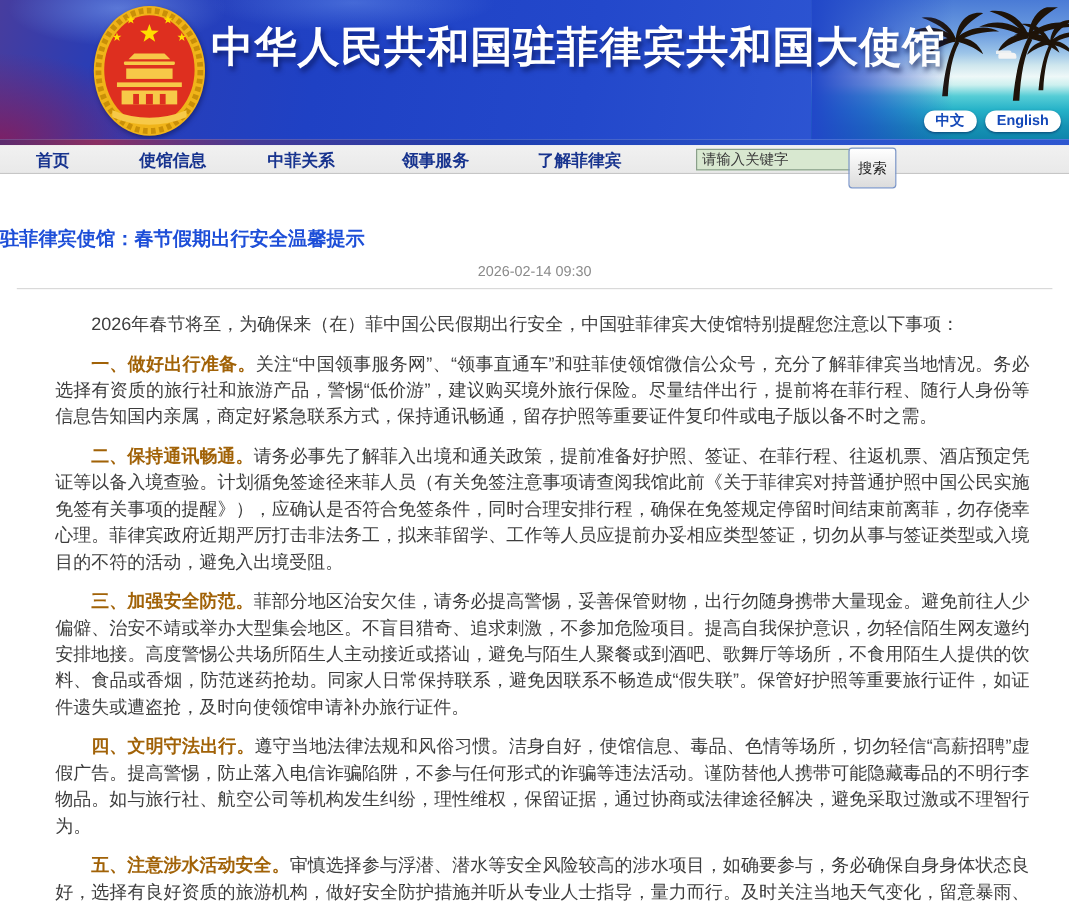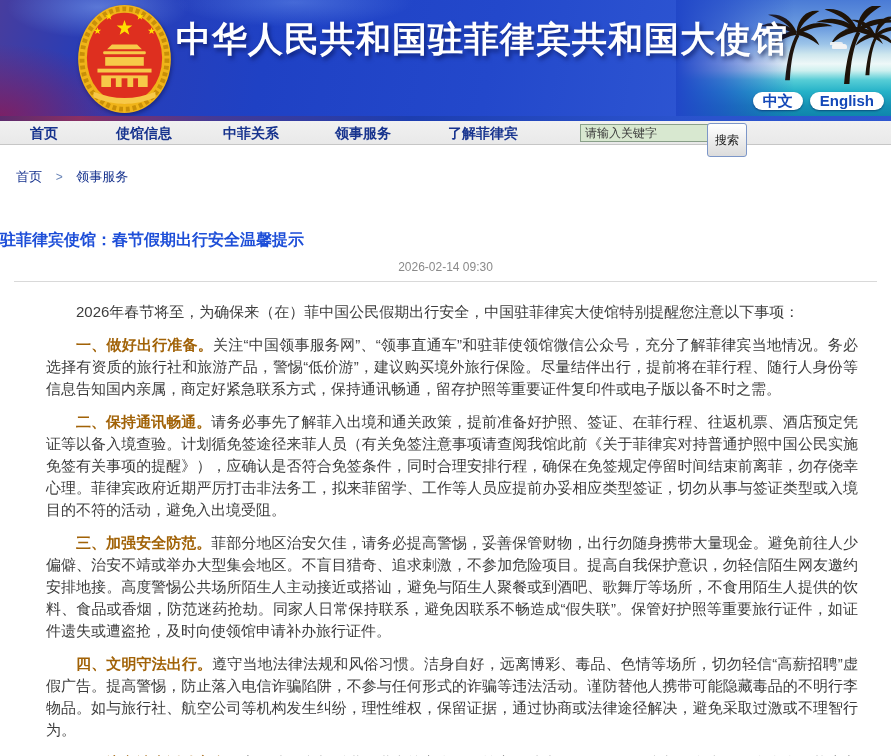--- a/index.html
+++ b/index.html
@@ -33,21 +33,21 @@
     background:linear-gradient(to bottom,#4a7bd6 0%,#6f9fe0 25%,#9cc4e8 38%,#cfe7ee 47%,#eef8f8 55%,#cdf0ef 61%,#56cdd6 69%,#25b2c8 79%,#1592b4 91%,#0f86ac 100%);
   }
   .beach::after{
     content:""; position:absolute; inset:0;
     background:linear-gradient(to right,#2147c8 0%,rgba(33,71,200,.65) 22%,rgba(33,71,200,0) 55%);
   }
   .palms{ position:absolute; right:0; top:6px; width:160px; height:80px; }
   .boat{ position:absolute; top:44px; right:44px; width:15px; height:5px; background:#f4f4f4; border-radius:2px 3px 1px 1px; box-shadow:-3px -3px 0 -1px #e9eef2; }
   .lang{ position:absolute; bottom:6px; right:7px; display:flex; gap:7px; z-index:4; }
   .lang-btn{
-    background:#fff; color:#1448b8; font-weight:bold; font-size:15px; line-height:15px;
+    background:#fff; color:#1448b8; font-weight:bold; font-size:12px; line-height:15px;
     padding:1px 10px 2px; border-radius:10px; cursor:pointer; text-decoration:none;
     box-shadow:0 1px 2px rgba(0,0,60,.45);
   }
 
   
   .strip{ height:5px; background:linear-gradient(90deg,#5c2b6e 0%,#8a2f63 9%,#443a96 24%,#1d3eb0 46%,#2a52cc 75%,#2e57d0 100%); }
   .navbar{ position:relative; height:24px; background:linear-gradient(#f1f1f1,#e9e9e9); border-bottom:1px solid #c6c6c6; }
   .navbar a{ position:absolute; top:4px; font-size:14px; font-weight:bold; color:#17338e; text-decoration:none; white-space:nowrap; cursor:pointer; }
   .nav-0{left:30px;} .nav-1{left:116px;} .nav-2{left:223px;} .nav-3{left:335px;} .nav-4{left:448px;}
   .search-input{
@@ -141,33 +141,28 @@
   <nav class="navbar">
     <a class="nav-0">首页</a>
     <a class="nav-1">使馆信息</a>
     <a class="nav-2">中菲关系</a>
     <a class="nav-3">领事服务</a>
     <a class="nav-4">了解菲律宾</a>
     <input class="search-input" placeholder="请输入关键字" style="">
     <button class="search-btn">搜索</button>
   </nav>
 
-  <div class="breadcrumb">
-    <a>首页</a>
-    <span class="sep">&gt;</span>
-    <a>领事服务</a>
-  </div>
 
   <main>
     <h1 class="article-title">驻菲律宾使馆：春节假期出行安全温馨提示</h1>
     <div class="article-date">2026-02-14 09:30</div>
     <hr class="divider">
     <div class="article-body">
       <p><b></b><span>2026年春节将至，为确保来（在）菲中国公民假期出行安全，中国驻菲律宾大使馆特别提醒您注意以下事项：</span></p>
       <p><b>一、做好出行准备。</b><span>关注“中国领事服务网”、“领事直通车”和驻菲使领馆微信公众号，充分了解菲律宾当地情况。务必选择有资质的旅行社和旅游产品，警惕“低价游”，建议购买境外旅行保险。尽量结伴出行，提前将在菲行程、随行人身份等信息告知国内亲属，商定好紧急联系方式，保持通讯畅通，留存护照等重要证件复印件或电子版以备不时之需。</span></p>
       <p><b>二、保持通讯畅通。</b><span>请务必事先了解菲入出境和通关政策，提前准备好护照、签证、在菲行程、往返机票、酒店预定凭证等以备入境查验。计划循免签途径来菲人员（有关免签注意事项请查阅我馆此前《关于菲律宾对持普通护照中国公民实施免签有关事项的提醒》），应确认是否符合免签条件，同时合理安排行程，确保在免签规定停留时间结束前离菲，勿存侥幸心理。菲律宾政府近期严厉打击非法务工，拟来菲留学、工作等人员应提前办妥相应类型签证，切勿从事与签证类型或入境目的不符的活动，避免入出境受阻。</span></p>
       <p><b>三、加强安全防范。</b><span>菲部分地区治安欠佳，请务必提高警惕，妥善保管财物，出行勿随身携带大量现金。避免前往人少偏僻、治安不靖或举办大型集会地区。不盲目猎奇、追求刺激，不参加危险项目。提高自我保护意识，勿轻信陌生网友邀约安排地接。高度警惕公共场所陌生人主动接近或搭讪，避免与陌生人聚餐或到酒吧、歌舞厅等场所，不食用陌生人提供的饮料、食品或香烟，防范迷药抢劫。同家人日常保持联系，避免因联系不畅造成“假失联”。保管好护照等重要旅行证件，如证件遗失或遭盗抢，及时向使领馆申请补办旅行证件。</span></p>
-      <p><b>四、文明守法出行。</b><span>遵守当地法律法规和风俗习惯。洁身自好，远离博彩、毒品、色情等场所，切勿轻信“高薪招聘”虚假广告。提高警惕，防止落入电信诈骗陷阱，不参与任何形式的诈骗等违法活动。谨防替他人携带可能隐藏毒品的不明行李物品。如与旅行社、航空公司等机构发生纠纷，理性维权，保留证据，通过协商或法律途径解决，避免采取过激或不理智行为。</span></p>
+      <p><b>四、文明守法出行。</b><span>遵守当地法律法规和风俗习惯。洁身自好，使馆信息、毒品、色情等场所，切勿轻信“高薪招聘”虚假广告。提高警惕，防止落入电信诈骗陷阱，不参与任何形式的诈骗等违法活动。谨防替他人携带可能隐藏毒品的不明行李物品。如与旅行社、航空公司等机构发生纠纷，理性维权，保留证据，通过协商或法律途径解决，避免采取过激或不理智行为。</span></p>
       <p><b>五、注意涉水活动安全。</b><span>审慎选择参与浮潜、潜水等安全风险较高的涉水项目，如确要参与，务必确保自身身体状态良好，选择有良好资质的旅游机构，做好安全防护措施并听从专业人士指导，量力而行。及时关注当地天气变化，留意暴雨、台风和火山活动预警，避免遭遇极端天气遇险。</span></p>
     </div>
   </main>
 
 </div>
 
 </body></html>

